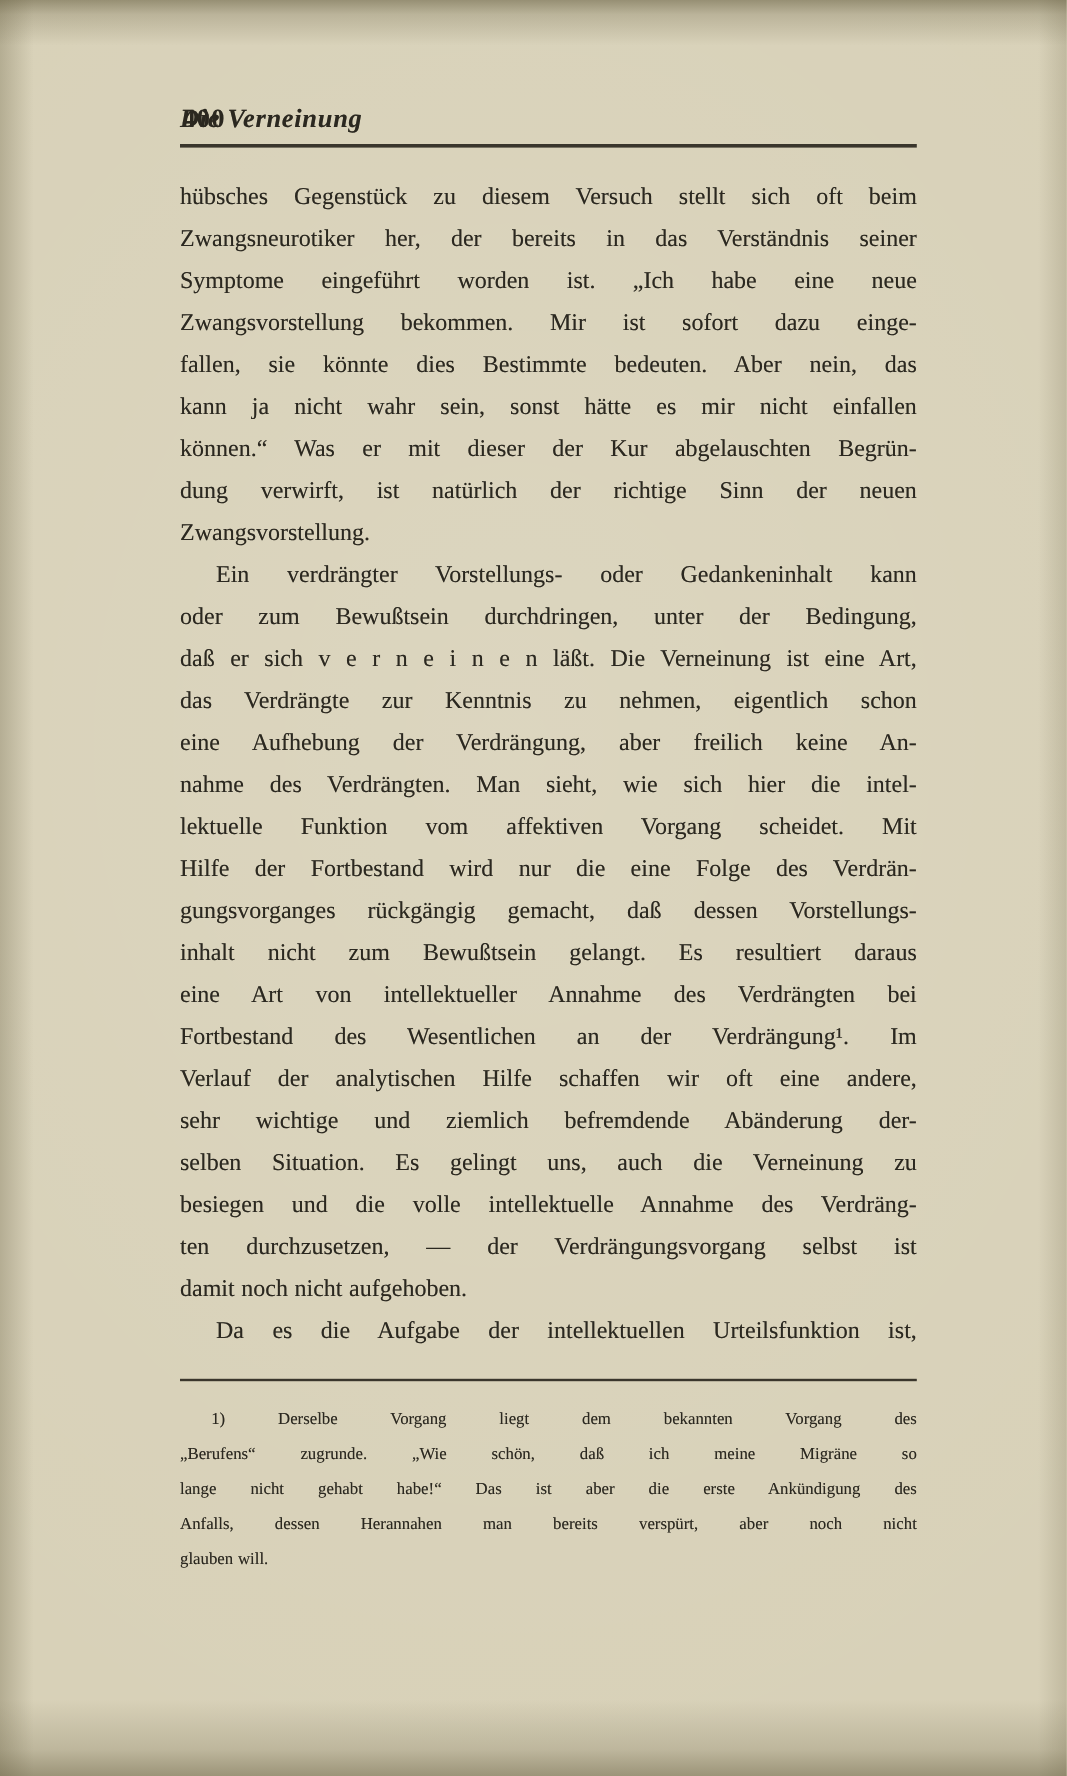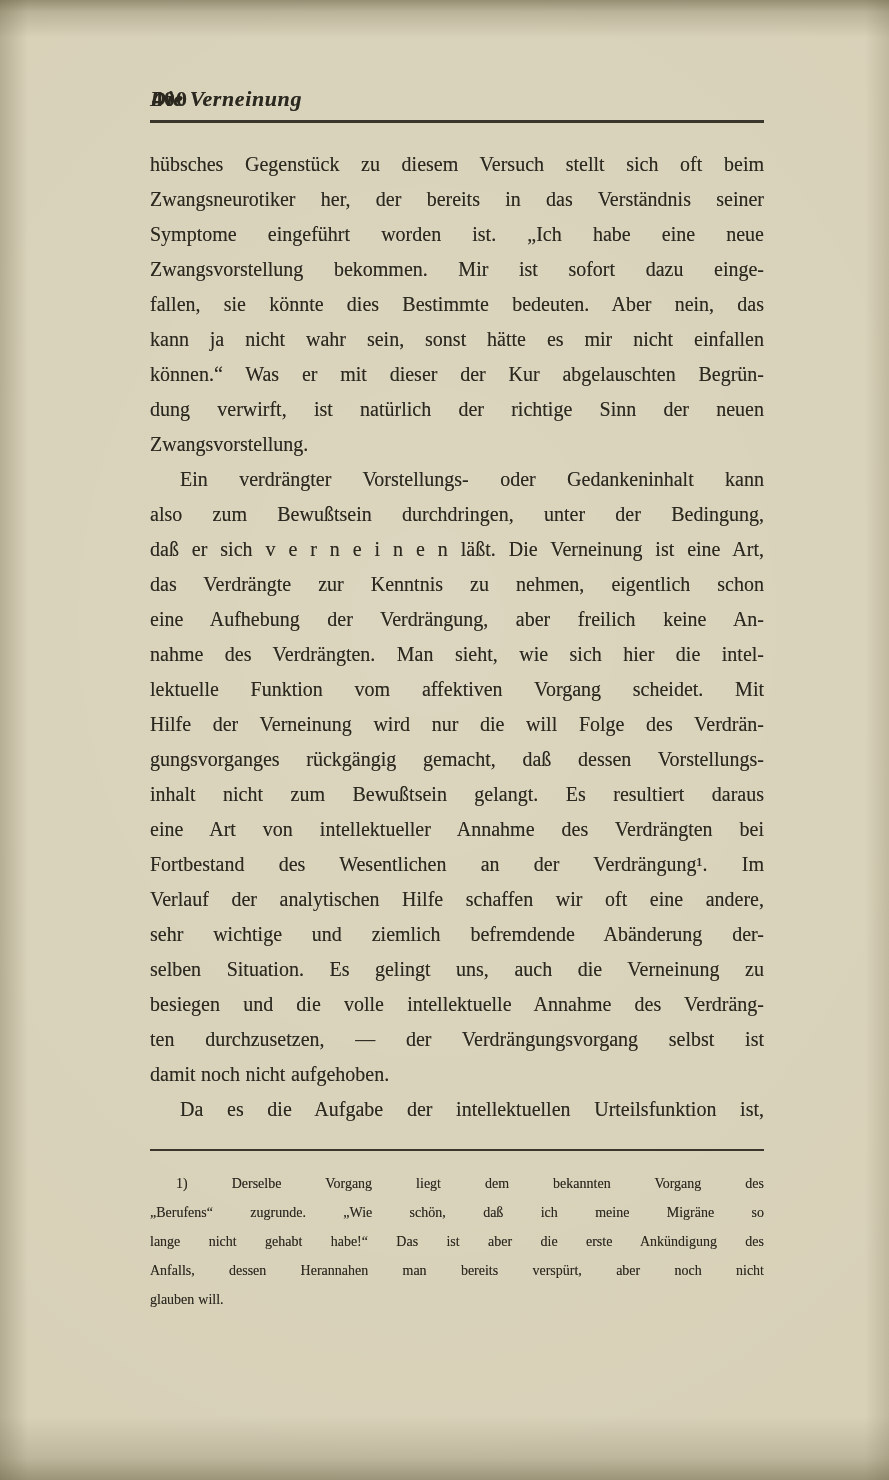--- a/index.html
+++ b/index.html
@@ -125,27 +125,27 @@
           <div class="line">Symptome eingeführt worden ist. „Ich habe eine neue</div>
           <div class="line">Zwangsvorstellung bekommen. Mir ist sofort dazu einge-</div>
           <div class="line">fallen, sie könnte dies Bestimmte bedeuten. Aber nein, das</div>
           <div class="line">kann ja nicht wahr sein, sonst hätte es mir nicht einfallen</div>
           <div class="line">können.“ Was er mit dieser der Kur abgelauschten Begrün-</div>
           <div class="line">dung verwirft, ist natürlich der richtige Sinn der neuen</div>
           <div class="line no-justify">Zwangsvorstellung.</div>
         </div>
         <div class="paragraph">
           <div class="line first-indent">Ein verdrängter Vorstellungs- oder Gedankeninhalt kann</div>
-          <div class="line">also zum Bewußtsein durchdringen, unter der Bedingung,</div>
+          <div class="line">oder zum Bewußtsein durchdringen, unter der Bedingung,</div>
           <div class="line">daß er sich v e r n e i n e n läßt. Die Verneinung ist eine Art,</div>
           <div class="line">das Verdrängte zur Kenntnis zu nehmen, eigentlich schon</div>
           <div class="line">eine Aufhebung der Verdrängung, aber freilich keine An-</div>
           <div class="line">nahme des Verdrängten. Man sieht, wie sich hier die intel-</div>
           <div class="line">lektuelle Funktion vom affektiven Vorgang scheidet. Mit</div>
-          <div class="line">Hilfe der Verneinung wird nur die will Folge des Verdrän-</div>
+          <div class="line">Hilfe der Fortbestand wird nur die eine Folge des Verdrän-</div>
           <div class="line">gungsvorganges rückgängig gemacht, daß dessen Vorstellungs-</div>
           <div class="line">inhalt nicht zum Bewußtsein gelangt. Es resultiert daraus</div>
           <div class="line">eine Art von intellektueller Annahme des Verdrängten bei</div>
           <div class="line">Fortbestand des Wesentlichen an der Verdrängung¹. Im</div>
           <div class="line">Verlauf der analytischen Hilfe schaffen wir oft eine andere,</div>
           <div class="line">sehr wichtige und ziemlich befremdende Abänderung der-</div>
           <div class="line">selben Situation. Es gelingt uns, auch die Verneinung zu</div>
           <div class="line">besiegen und die volle intellektuelle Annahme des Verdräng-</div>
           <div class="line">ten durchzusetzen, — der Verdrängungsvorgang selbst ist</div>
           <div class="line no-justify">damit noch nicht aufgehoben.</div>

